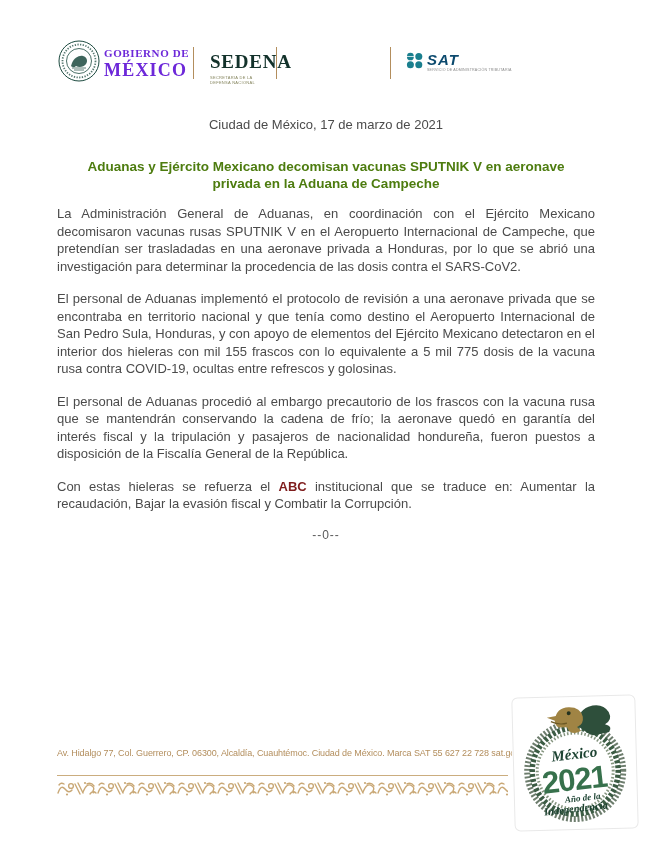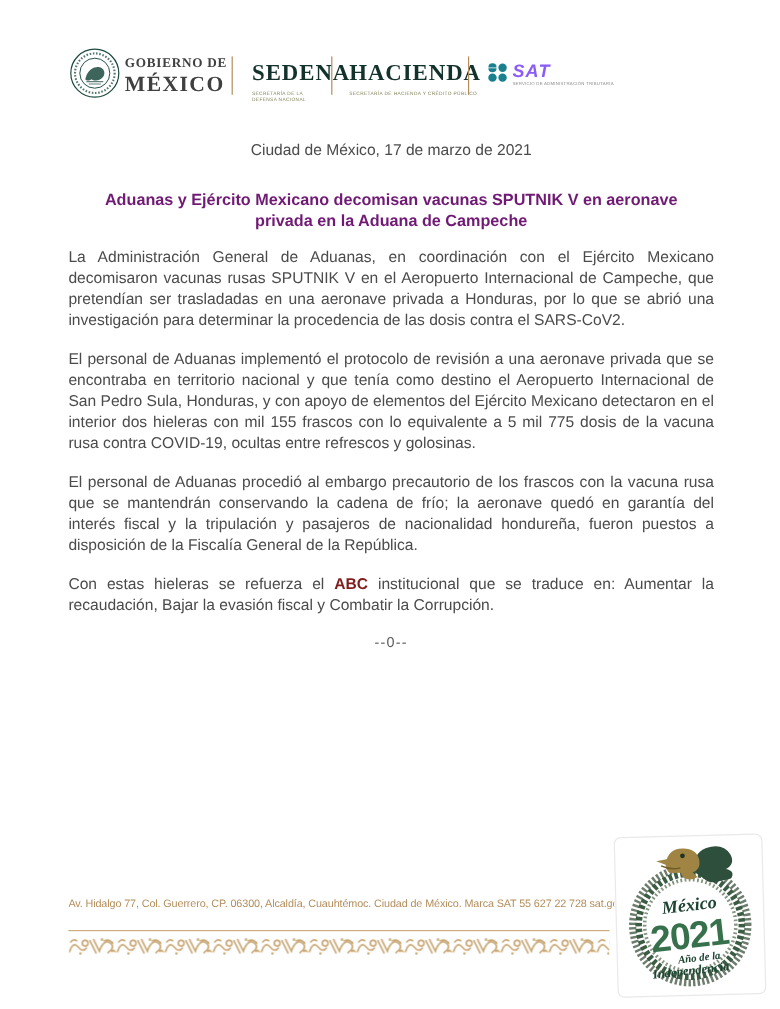--- a/index.html
+++ b/index.html
@@ -6,41 +6,41 @@
   .page{
     position:relative;
     width:650px;height:841px;
     background:#ffffff;
     font-family:"Liberation Sans","DejaVu Sans",sans-serif;
     overflow:hidden;
   }
   
   .gov-header{position:absolute;left:0;top:0;width:650px;height:95px;}
   .seal{position:absolute;left:58px;top:39px;}
-  .gob-text{position:absolute;left:104px;top:47px;color:#404040;
+  .gob-text{position:absolute;left:104px;top:47px;color:#6d28d9;
     font-family:"Liberation Serif","DejaVu Serif",serif;font-weight:bold;}
   .gob-line1{font-size:11px;letter-spacing:0.6px;}
   .gob-line2{font-size:18px;letter-spacing:1.2px;margin-top:1px;}
   .vdiv{position:absolute;top:47px;width:1px;height:32px;background:#B38E5D;}
   .vdiv1{left:193px;} .vdiv2{left:276px;} .vdiv3{left:390px;}
   .brand{position:absolute;color:#13322B;font-family:"Liberation Serif","DejaVu Serif",serif;}
   .brand-sedena{left:210px;top:51px;}
   .brand-hacienda{left:291px;top:51px;}
   .brand-name{font-weight:bold;font-size:19px;letter-spacing:0.8px;}
   .brand-sub{font-size:4px;color:#86865f;letter-spacing:0.3px;margin-top:2px;
     font-family:"Liberation Sans",sans-serif;line-height:5px;}
   .brand-sat{left:406px;top:52px;display:flex;align-items:flex-start;gap:4px;
     font-family:"Liberation Sans",sans-serif;}
-  .sat-word{font-weight:bold;font-size:15px;color:#8b5cf6;letter-spacing:1px;line-height:15px;font-style:italic;}
+  .sat-word{font-weight:bold;font-size:15px;color:#0c4a6e;letter-spacing:1px;line-height:15px;font-style:italic;}
   .sat-sub{font-size:3.6px;color:#8a8a8a;margin-top:1px;letter-spacing:0.2px;}
   
   .content{position:absolute;left:57px;right:55px;top:105px;color:#4b4b4b;}
   .release-line{font-size:13px;}
   .dateline{font-size:13px;text-align:center;margin-top:12px;}
-  .doc-title{font-weight:bold;font-size:13.5px;color:#701a75;text-align:center;
+  .doc-title{font-weight:bold;font-size:13.5px;color:#4d7c0f;text-align:center;
     max-width:520px;margin:26px auto 13px;line-height:17px;}
   .para{font-size:13px;line-height:17.5px;text-align:justify;margin:0 0 15px;}
   .separator{text-align:center;font-size:12px;color:#5a5a5a;letter-spacing:1px;margin-top:14px;}
   
   .footer-address{position:absolute;left:57px;top:748px;width:455px;
     font-size:9px;letter-spacing:-0.1px;color:#B38E5D;white-space:nowrap;overflow:hidden;}
   .footer-rule{position:absolute;left:57px;top:775px;width:451px;height:1px;background:#CBAD7F;}
   .aztec-band{position:absolute;left:57px;top:780px;}
   
   .logo2021-card{position:absolute;left:513px;top:696px;width:122px;height:132px;
@@ -72,26 +72,20 @@
     <div class="brand brand-sedena">
       <div class="brand-name">SEDENA</div>
       <div class="brand-sub">
         <div>SECRETARÍA DE LA</div>
         <div>DEFENSA NACIONAL</div>
       </div>
     </div>
 
     <div class="vdiv vdiv2"></div>
 
-    <div class="brand brand-hacienda">
-      <div class="brand-name">HACIENDA</div>
-      <div class="brand-sub">
-        <div>SECRETARÍA DE HACIENDA Y CRÉDITO PÚBLICO</div>
-      </div>
-    </div>
 
     <div class="vdiv vdiv3"></div>
 
     <div class="brand brand-sat">
       <svg width="17" height="17" viewBox="0 0 17 17">
         <path d="M1 4.2 a3.4 3.4 0 0 1 6.8 0 z" fill="#1A7F8E"></path>
         <path d="M1 4.9 a3.4 3.4 0 0 0 6.8 0 z" fill="#1A7F8E"></path>
         <circle cx="12.8" cy="4.5" r="3.5" fill="#1A7F8E"></circle>
         <circle cx="4.4" cy="12.7" r="3.5" fill="#1A7F8E"></circle>
         <circle cx="12.8" cy="12.7" r="3.5" fill="#1A7F8E"></circle>

